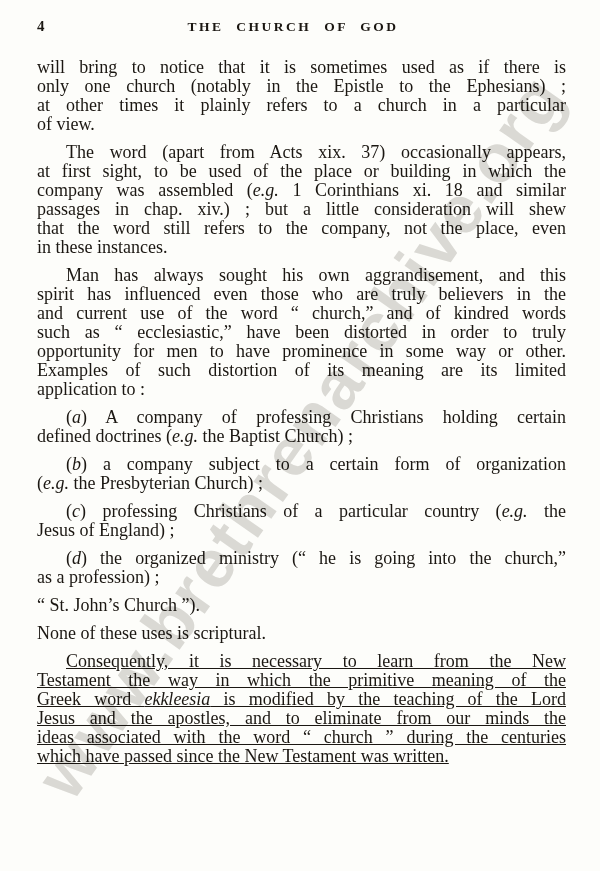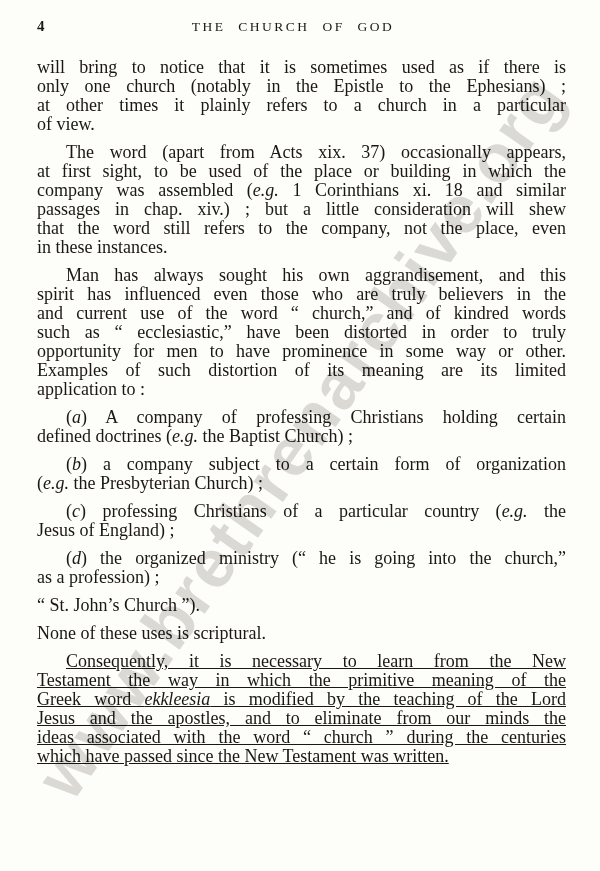--- a/index.html
+++ b/index.html
@@ -32,21 +32,21 @@
     font-weight: bold;
     letter-spacing: 0.5px;
   }
   .runhead {
     position: absolute;
     left: 0;
     right: 17px;
     top: 1px;
     text-align: center;
     font-size: 13.5px;
-    font-weight: normal;
+    font-weight: bold;
     letter-spacing: 2.5px;
     word-spacing: 7px;
   }
   
   .body-text {
     position: absolute;
     top: 58px;
     left: 37px;
     width: 529px;
     font-size: 18px;

